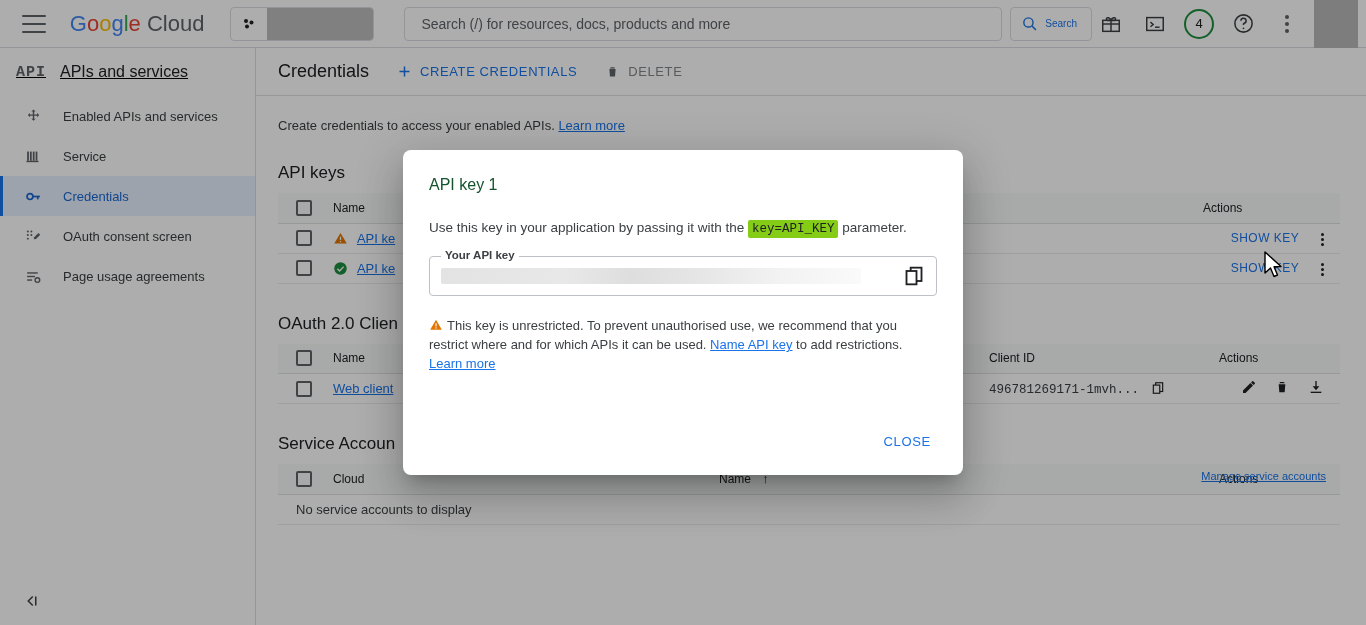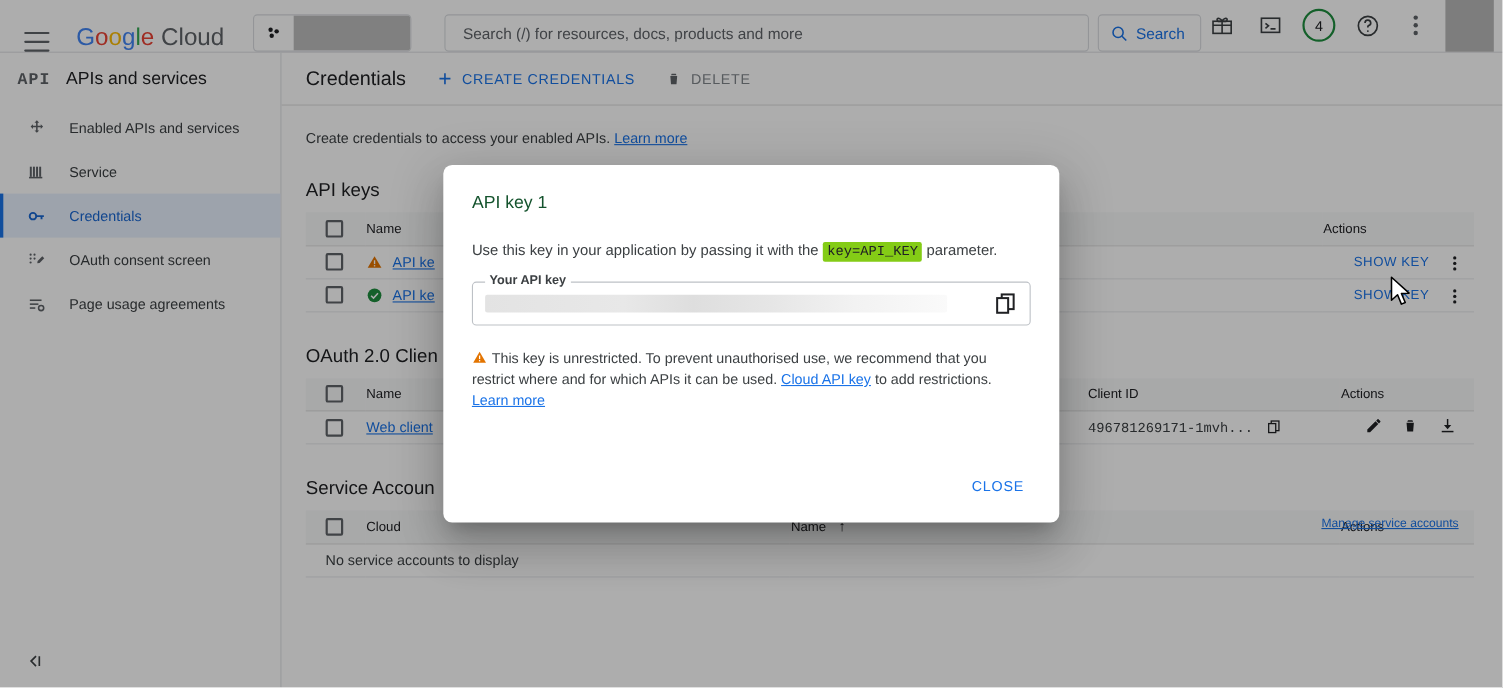--- a/index.html
+++ b/index.html
@@ -12,21 +12,21 @@
   }
   #root { position: relative; width: 1366px; height: 625px; background: #fff; }
 
   
   .page-layer { position: absolute; inset: 0; }
   .scrim { position: absolute; inset: 0; background: rgba(0,0,0,0.32); z-index: 40; }
 
   
   .topbar {
     position: absolute; top: 0; left: 0; width: 1366px; height: 48px;
-    background: #ffffff; display: flex; align-items: flex-end;
+    background: #ffffff; display: flex; align-items: center;
     border-bottom: 1px solid #dadce0;
   }
   .hamburger { width: 24px; height: 18px; margin-left: 22px; cursor: pointer;
     display: flex; flex-direction: column; justify-content: space-between; }
   .hamburger span { display: block; height: 2px; background: #5f6368; border-radius: 1px; }
   .brand { margin-left: 24px; font-size: 22px; letter-spacing: 0; white-space: nowrap; }
   .brand .g1 { color:#4285F4; } .brand .g2 { color:#EA4335; } .brand .g3 { color:#FBBC05; }
   .brand .g4 { color:#4285F4; } .brand .g5 { color:#34A853; } .brand .g6 { color:#EA4335; }
   .brand .cloud { color:#5f6368; }
 
@@ -48,40 +48,40 @@
     font-size: 14px; color: #3c4043; font-family: "Liberation Sans", sans-serif;
     background: transparent;
   }
   .searchbox input::placeholder { color: #5f6368; }
 
   .search-btn {
     margin-left: 8px; height: 34px; padding: 0 14px 0 10px;
     border: 1px solid #dadce0; border-radius: 4px; background:#fff;
     display: flex; align-items: center; gap: 7px; cursor: pointer;
   }
-  .search-btn .lbl { color: #1a73e8; font-size: 14px; font-weight: 500; }
+  .search-btn .lbl { color: #1a73e8; font-size: 10px; font-weight: 500; }
 
   .top-actions { margin-left: auto; display: flex; align-items: center; gap: 6px; padding-right: 8px; }
   .icon-btn { width: 38px; height: 38px; border-radius: 50%; display: flex;
               align-items: center; justify-content: center; cursor: pointer; }
   .badge-ring {
     width: 30px; height: 30px; border-radius: 50%; border: 2px solid #1e8e3e;
     display: flex; align-items: center; justify-content: center;
     font-size: 13px; color: #202124; font-weight: 500;
   }
   .kebab { display:flex; flex-direction:column; gap:3px; align-items:center; }
   .kebab i { width:4px; height:4px; border-radius:50%; background:#5f6368; display:block; }
   .avatar-redact { width: 44px; height: 48px; background: #b9b9b9; margin-left: 2px; }
 
   
   .sidebar {
     position: absolute; top: 48px; left: 0; width: 256px; height: 577px;
     background: #fff; border-right: 1px solid #dadce0;
   }
-  .side-head { height: 48px; display: flex; align-items: center; padding-left: 16px; gap: 14px; }
+  .side-head { height: 48px; display: flex; align-items: center; padding-left: 16px; gap: 14px; text-decoration: underline; }
   .api-logo { font-family: "Liberation Mono", monospace; font-weight: bold; font-size: 15px;
               color: #5f6368; letter-spacing: 1px; }
   .side-title { font-size: 16px; color: #202124; }
   .nav-item {
     height: 40px; display: flex; align-items: center; gap: 20px;
     padding-left: 20px; cursor: pointer; font-size: 13px; color: #3c4043;
     border-left: 3px solid transparent; position: relative;
   }
   .nav-item .nico { width: 20px; height: 20px; display:flex; align-items:center; justify-content:center; }
   .nav-item.active { background: #e8f0fe; border-left-color: #1a73e8; color: #1967d2; font-weight: 500; }
@@ -474,21 +474,21 @@
         <rect x="3" y="6" width="12" height="16" fill="#fff" stroke="#202124" stroke-width="2.2"></rect>
       </svg>
     </div>
 
     <div class="warn-block">
       <svg class="warn-ico" width="14" height="14" viewBox="0 0 24 24">
           <path d="M12 3L22 20H2z" fill="#e37400"></path>
           <rect x="11" y="9" width="2" height="5.5" fill="#fff"></rect>
           <rect x="11" y="16" width="2" height="2" fill="#fff"></rect>
         </svg><span>This key is unrestricted. To prevent unauthorised use, we recommend that you restrict where and for which APIs it can be used.</span>
-      <span class="lnk">Cloud API key</span>
+      <span class="lnk">Name API key</span>
       <span>to add restrictions.</span>
       <span class="lnk">Learn more</span>
     </div>
 
     <div class="modal-actions">
       <button class="close-btn">CLOSE</button>
     </div>
   </div>
 
   <svg class="cursor" style="left:1262px; top:250px" width="22" height="30" viewBox="0 0 22 30">

